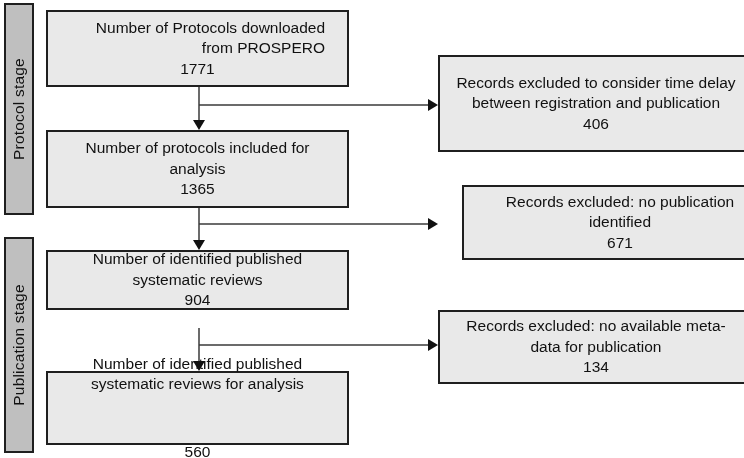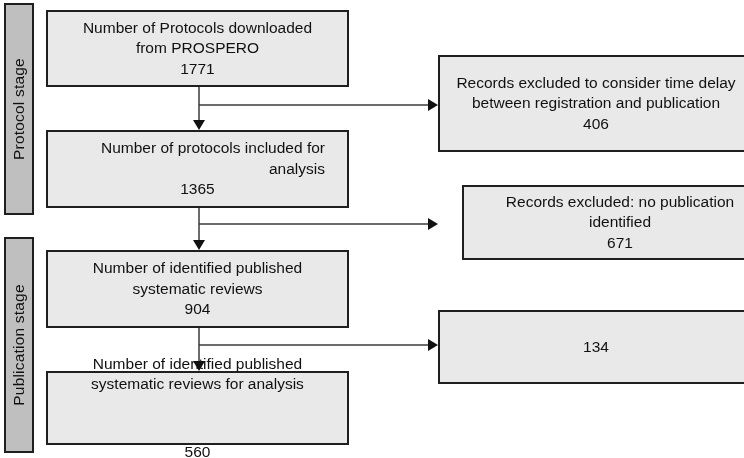--- a/index.html
+++ b/index.html
@@ -52,23 +52,23 @@
     text-align: center;
     font-size: 15.5px;
     line-height: 20.5px;
     color: #111111;
   }
   .fbox .count {
     font-weight: normal;
   }
   .main-col { left: 46px; width: 303px; padding: 0 22px; }
   .excl-col { left: 438px; width: 316px; padding: 8px 16px; }
-  .box-1 { top: 10px;  height: 77px; }
-  .box-2 { top: 130px; height: 78px; text-align: right; }
-  .box-3 { top: 250px; height: 78px; }
+  .box-1 { top: 10px;  height: 77px; text-align: right; }
+  .box-2 { top: 130px; height: 78px; }
+  .box-3 { top: 250px; height: 60px; }
   .box-4 { top: 371px; height: 74px; gap: 47px; }
   .box-a { top: 55px;  height: 97px; }
   .box-b { top: 185px; height: 75px; margin-left: 24px; }
   .box-c { top: 310px; height: 74px; }
   .stage-1 { top: 3px;   height: 212px; }
   .stage-2 { top: 237px; height: 216px; }
   .conn-line { stroke: #3a3a3a; stroke-width: 1.5; fill: none; }
   .conn-head { fill: #111111; stroke: none; }
 </style>
 </head>
@@ -132,16 +132,17 @@
 
   <div class="fbox excl-col box-a">
     <span>Records excluded to consider time delay between registration and publication</span>
     <span class="count">406</span>
   </div>
   <div class="fbox excl-col box-b">
     <span>Records excluded: no publication identified</span>
     <span class="count">671</span>
   </div>
   <div class="fbox excl-col box-c">
+    <span>Records excluded: no available meta-data for publication</span>
     <span class="count">134</span>
   </div>
 
 </div>
 
 </body></html>

